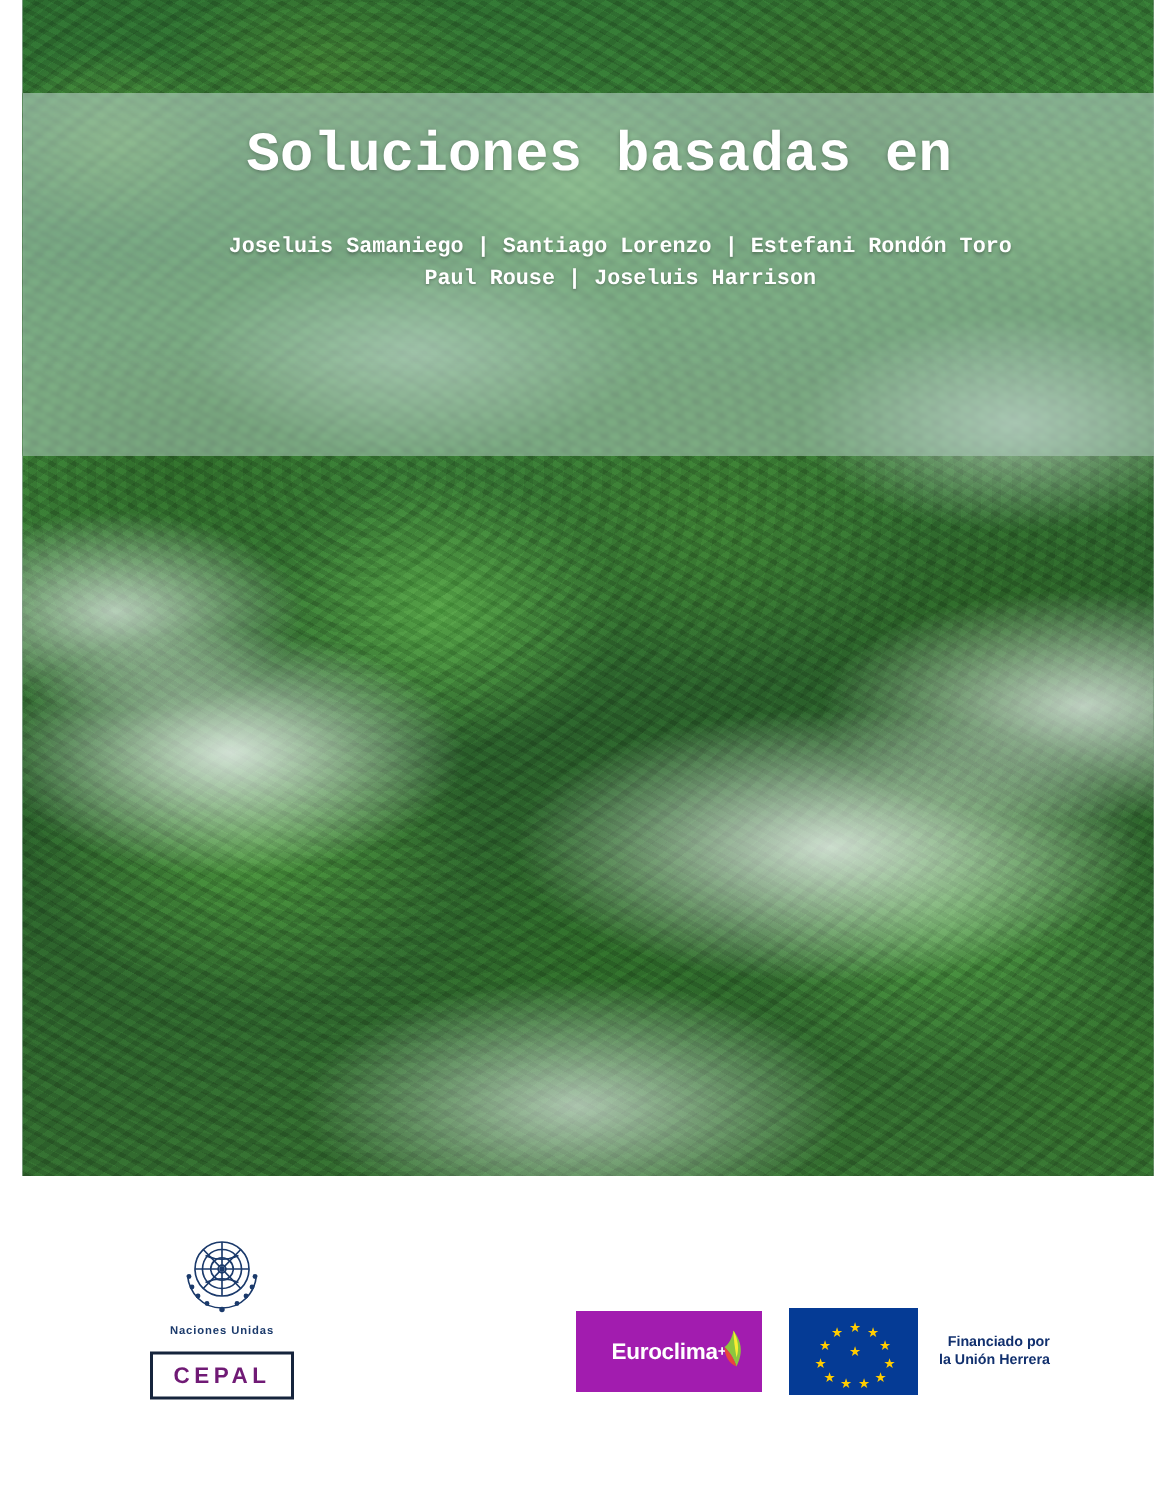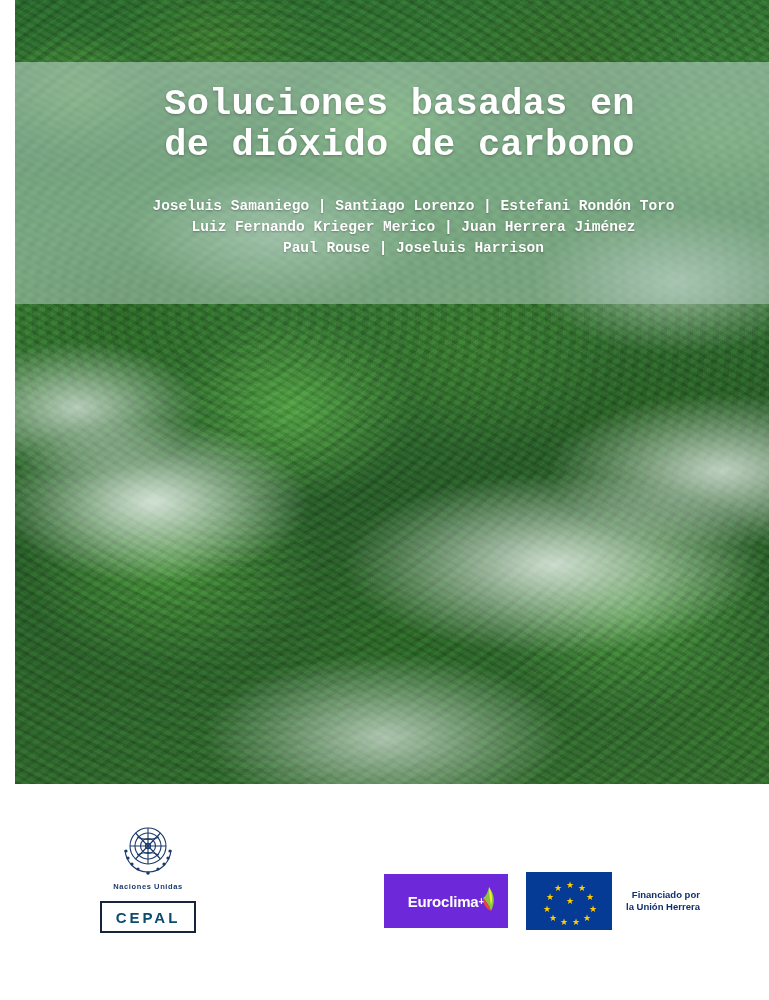--- a/index.html
+++ b/index.html
@@ -145,35 +145,35 @@
     height: 28px;
     border: 2px solid #16243c;
     display: flex;
     align-items: center;
     justify-content: center;
   }
   .cepal-text {
     font-size: 15px;
     font-weight: bold;
     letter-spacing: 3px;
-    color: #0c4a6e;
+    color: #701a75;
   }
 
   
   .euro-group {
     position: absolute;
     left: 384px;
     top: 88px;
     display: flex;
     align-items: center;
   }
   .euroclima-box {
     width: 124px;
     height: 54px;
-    background: #6d28d9;
+    background: #a21caf;
     display: flex;
     align-items: center;
     justify-content: center;
     position: relative;
   }
   .euroclima-text {
     color: #ffffff;
     font-size: 15px;
     font-weight: bold;
     letter-spacing: -.2px;
@@ -218,25 +218,23 @@
 
 <div class="cover">
   <div class="forest"></div>
   <div class="forest-texture"></div>
   <div class="mist"></div>
   <div class="title-haze"></div>
 
   <div class="title-block">
     <h1 class="cover-title">
       <div>Soluciones basadas en</div>
-      <div>de dióxido de carbono</div>
     </h1>
     <div class="authors">
       <div class="author-line">Joseluis Samaniego | Santiago Lorenzo | Estefani Rondón Toro</div>
-      <div class="author-line">Luiz Fernando Krieger Merico | Juan Herrera Jiménez</div>
       <div class="author-line">Paul Rouse | Joseluis Harrison</div>
     </div>
   </div>
 </div>
 
 <div class="logo-band">
 
   <div class="un-group">
     <div class="un-emblem">
       <svg viewBox="0 0 66 58" width="66" height="58" aria-hidden="true">

